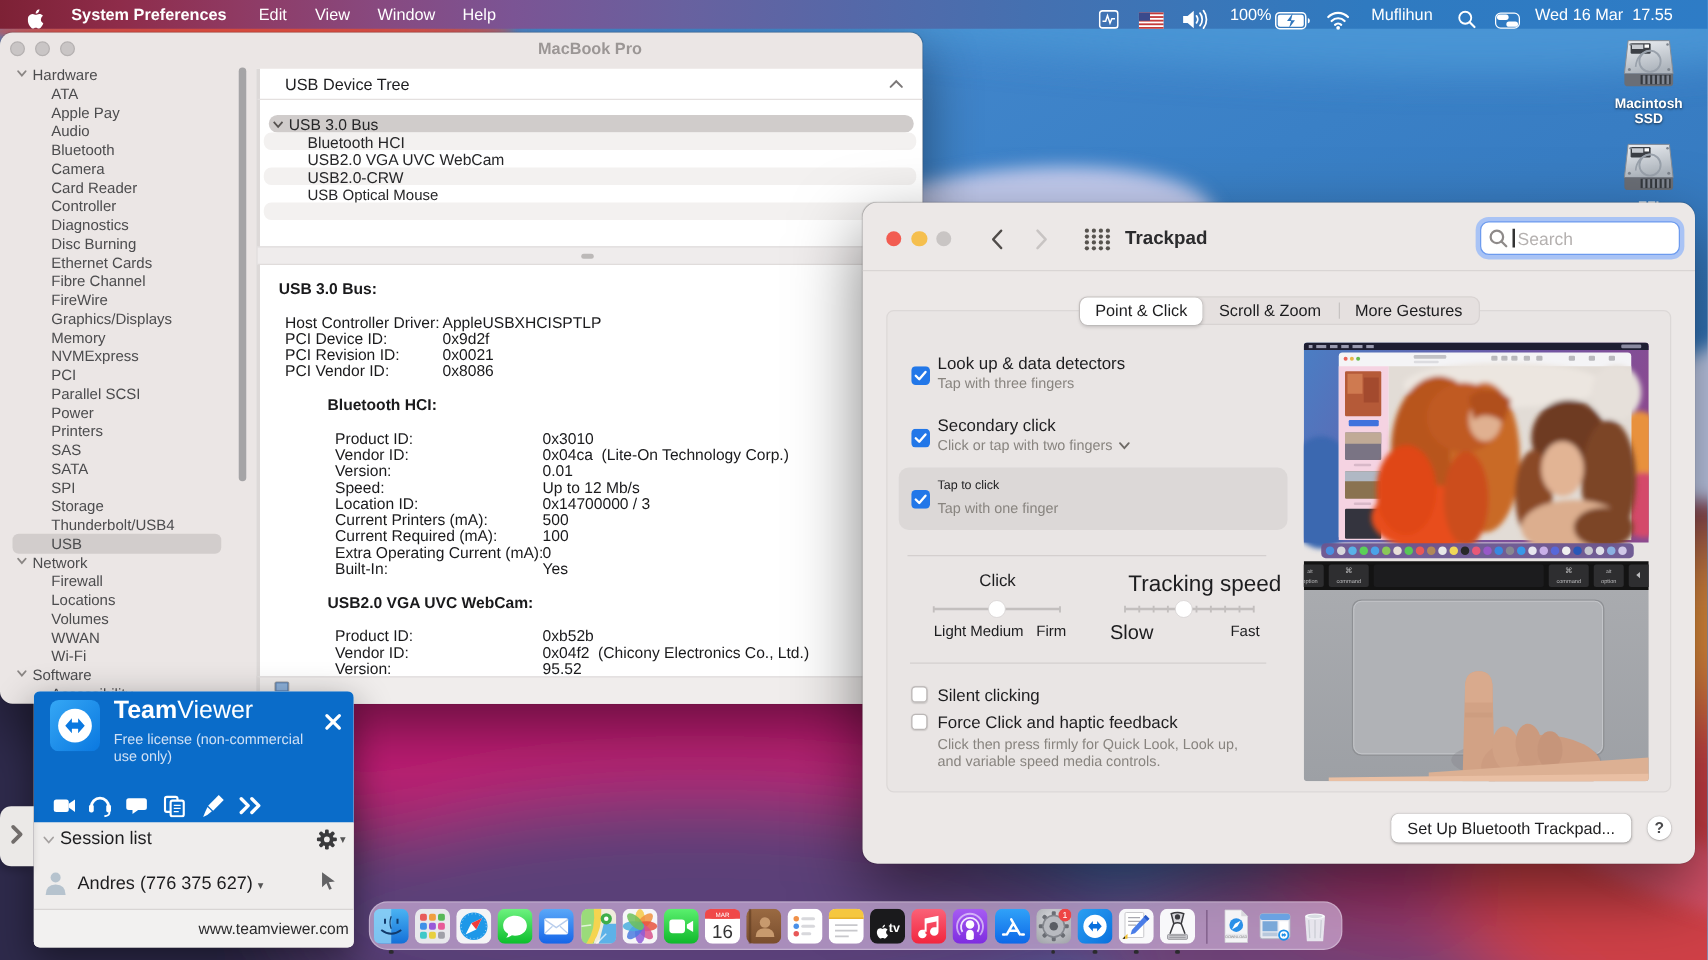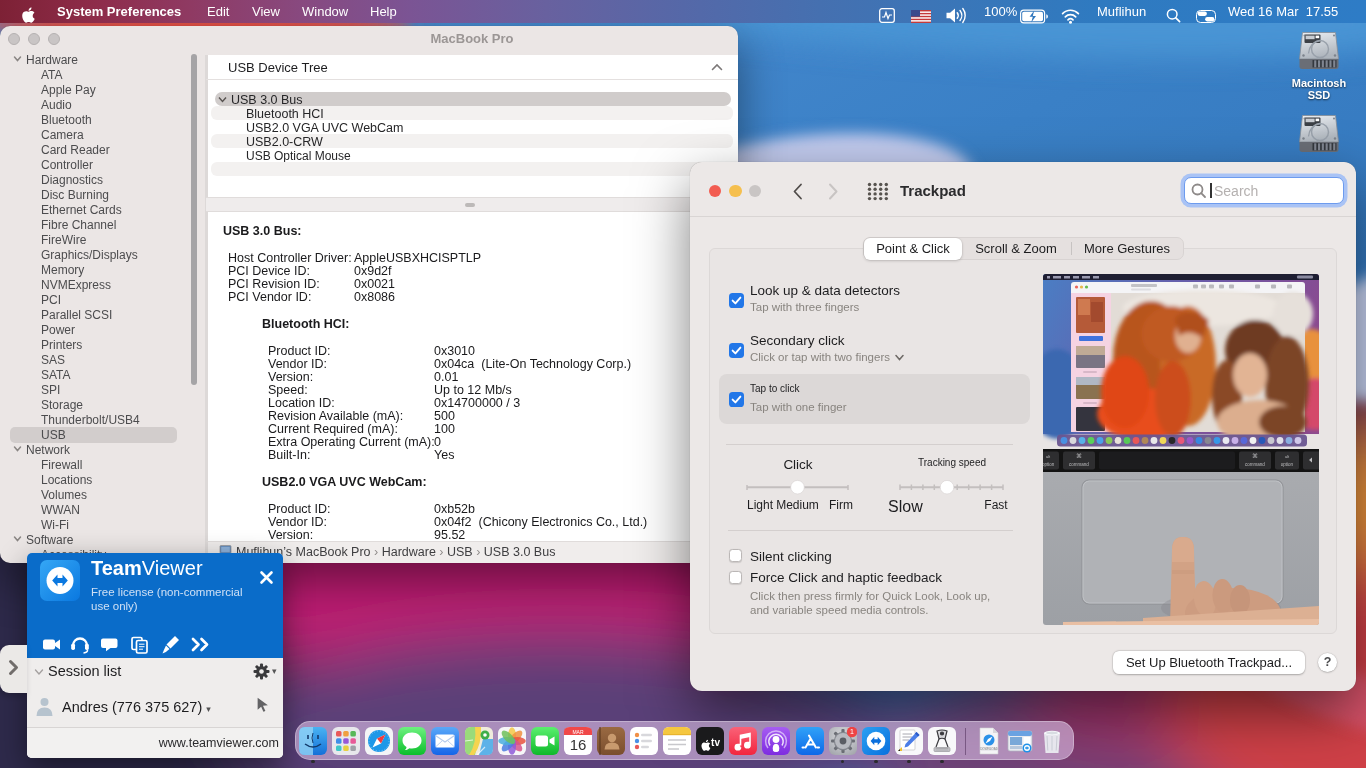--- a/index.html
+++ b/index.html
@@ -251,21 +251,21 @@
   <div style="left:63px;top:132px">Product ID:</div>
         <div style="left:229px;top:132px">0x3010</div>
   <div style="left:63px;top:145px">Vendor ID:</div>
         <div style="left:229px;top:145px">0x04ca&nbsp;&nbsp;(Lite-On Technology Corp.)</div>
   <div style="left:63px;top:158px">Version:</div>
         <div style="left:229px;top:158px">0.01</div>
   <div style="left:63px;top:171px">Speed:</div>
         <div style="left:229px;top:171px">Up to 12 Mb/s</div>
   <div style="left:63px;top:184px">Location ID:</div>
         <div style="left:229px;top:184px">0x14700000 / 3</div>
-  <div style="left:63px;top:197px">Revision Available (mA):</div>
+  <div style="left:63px;top:197px">Current Printers (mA):</div>
         <div style="left:229px;top:197px">500</div>
   <div style="left:63px;top:210px">Current Required (mA):</div>
         <div style="left:229px;top:210px">100</div>
   <div style="left:63px;top:223px">Extra Operating Current (mA):</div>
         <div style="left:229px;top:223px">0</div>
   <div style="left:63px;top:236px">Built-In:</div>
         <div style="left:229px;top:236px">Yes</div>
   <div class="b" style="left:57px;top:263px">USB2.0 VGA UVC WebCam:</div>
   <div style="left:63px;top:290px">Product ID:</div>
         <div style="left:229px;top:290px">0xb52b</div>
@@ -274,21 +274,20 @@
   <div style="left:63px;top:316px">Version:</div>
         <div style="left:229px;top:316px">95.52</div>
  </div>
 
  <div class="abs" style="left:205px;top:515px;width:533px;height:22px;background:#f0edec;border-top:1px solid #e0dcdb;border-left:3px solid #ddd9d8"></div>
  <svg class="abs" style="left:219px;top:519px" width="13" height="12" viewBox="0 0 13 12">
         <rect x="1" y="0.5" width="11" height="8" rx="1" fill="#5b83b4" stroke="#9a9a9c" stroke-width="0.8"></rect>
         <rect x="2.2" y="1.7" width="8.6" height="5.6" fill="#8fb3dc"></rect>
         <rect x="0" y="9.3" width="13" height="1.8" rx="0.9" fill="#b9b6b5"></rect>
       </svg>
- <div class="abs" style="left:236px;top:519px;font-size:12.5px;color:#3e3e40">Muflihun’s MacBook Pro <span style="color:#8e8a89">›</span> Hardware <span style="color:#8e8a89">›</span> USB <span style="color:#8e8a89">›</span> USB 3.0 Bus</div>
 </div>
 
 <div id="tvflap">
       <svg style="position:absolute;left:8px;top:14px" width="11" height="17" viewBox="0 0 11 17">
         <path d="M2.5 2.5 L8.5 8.5 L2.5 14.5" fill="none" stroke="#716d6b" stroke-width="3" stroke-linecap="round" stroke-linejoin="round"></path>
       </svg>
     </div>
 <div id="tv">
  <div class="abs" style="left:0;top:0;width:256px;height:105px;background:#0a6cc9"></div>
  <svg class="abs" style="left:13px;top:7px" width="40" height="41" viewBox="0 0 40 41">
@@ -425,21 +424,21 @@
         </svg></div>
  <svg class="abs" style="left:39px;top:229.75px" width="15" height="15" viewBox="0 0 15 15">
         <rect width="15" height="15" rx="3.6" fill="#2277e8"></rect>
         <path d="M3.6 7.6 6.4 10.4 11.4 4.6" fill="none" stroke="#fff" stroke-width="1.9" stroke-linecap="round" stroke-linejoin="round"></path>
       </svg>
  <div class="abs" style="left:60px;top:221px;font-size:10px">Tap to click</div>
  <div class="abs" style="left:60px;top:239px;font-size:11.5px;color:#88847f">Tap with one finger</div>
  <div class="abs" style="left:36px;top:282px;width:287px;height:1px;background:#d4cfce"></div>
 
  <div class="abs" style="left:58px;top:295px;width:100px;text-align:center;font-size:13.5px">Click</div>
- <div class="abs" style="left:189px;top:295px;width:146px;text-align:center;font-size:10px">Tracking speed</div>
+ <div class="abs" style="left:189px;top:295px;width:146px;text-align:right;font-size:18px">Tracking speed</div>
  <svg class="abs" style="left:52px;top:315px" width="275px" height="22" viewBox="0 0 275 22">
   <g stroke="#c3bfbe" stroke-width="1.5">
           <path d="M5 10.2 106 10.2M158 10.2 261 10.2" stroke-width="2"></path>
   <path d="M5 8 5 13M55.5 8 55.5 13M106 8 106 13"></path>
   <path d="M158 7.5 158 13M169.4 7.5 169.4 13M180.9 7.5 180.9 13M192.3 7.5 192.3 13M203.8 7.5 203.8 13M215.2 7.5 215.2 13M226.7 7.5 226.7 13M238.1 7.5 238.1 13M249.6 7.5 249.6 13M261 7.5 261 13"></path>
         </g>
   <circle cx="55.5" cy="10.2" r="6.8" fill="#fff" stroke="#d6d2d1" stroke-width="0.6"></circle>
   <circle cx="205" cy="10.2" r="6.8" fill="#fff" stroke="#d6d2d1" stroke-width="0.6"></circle>
  </svg>
  <div class="abs" style="left:43px;top:336px;width:40px;text-align:right;font-size:12px">Light</div>

